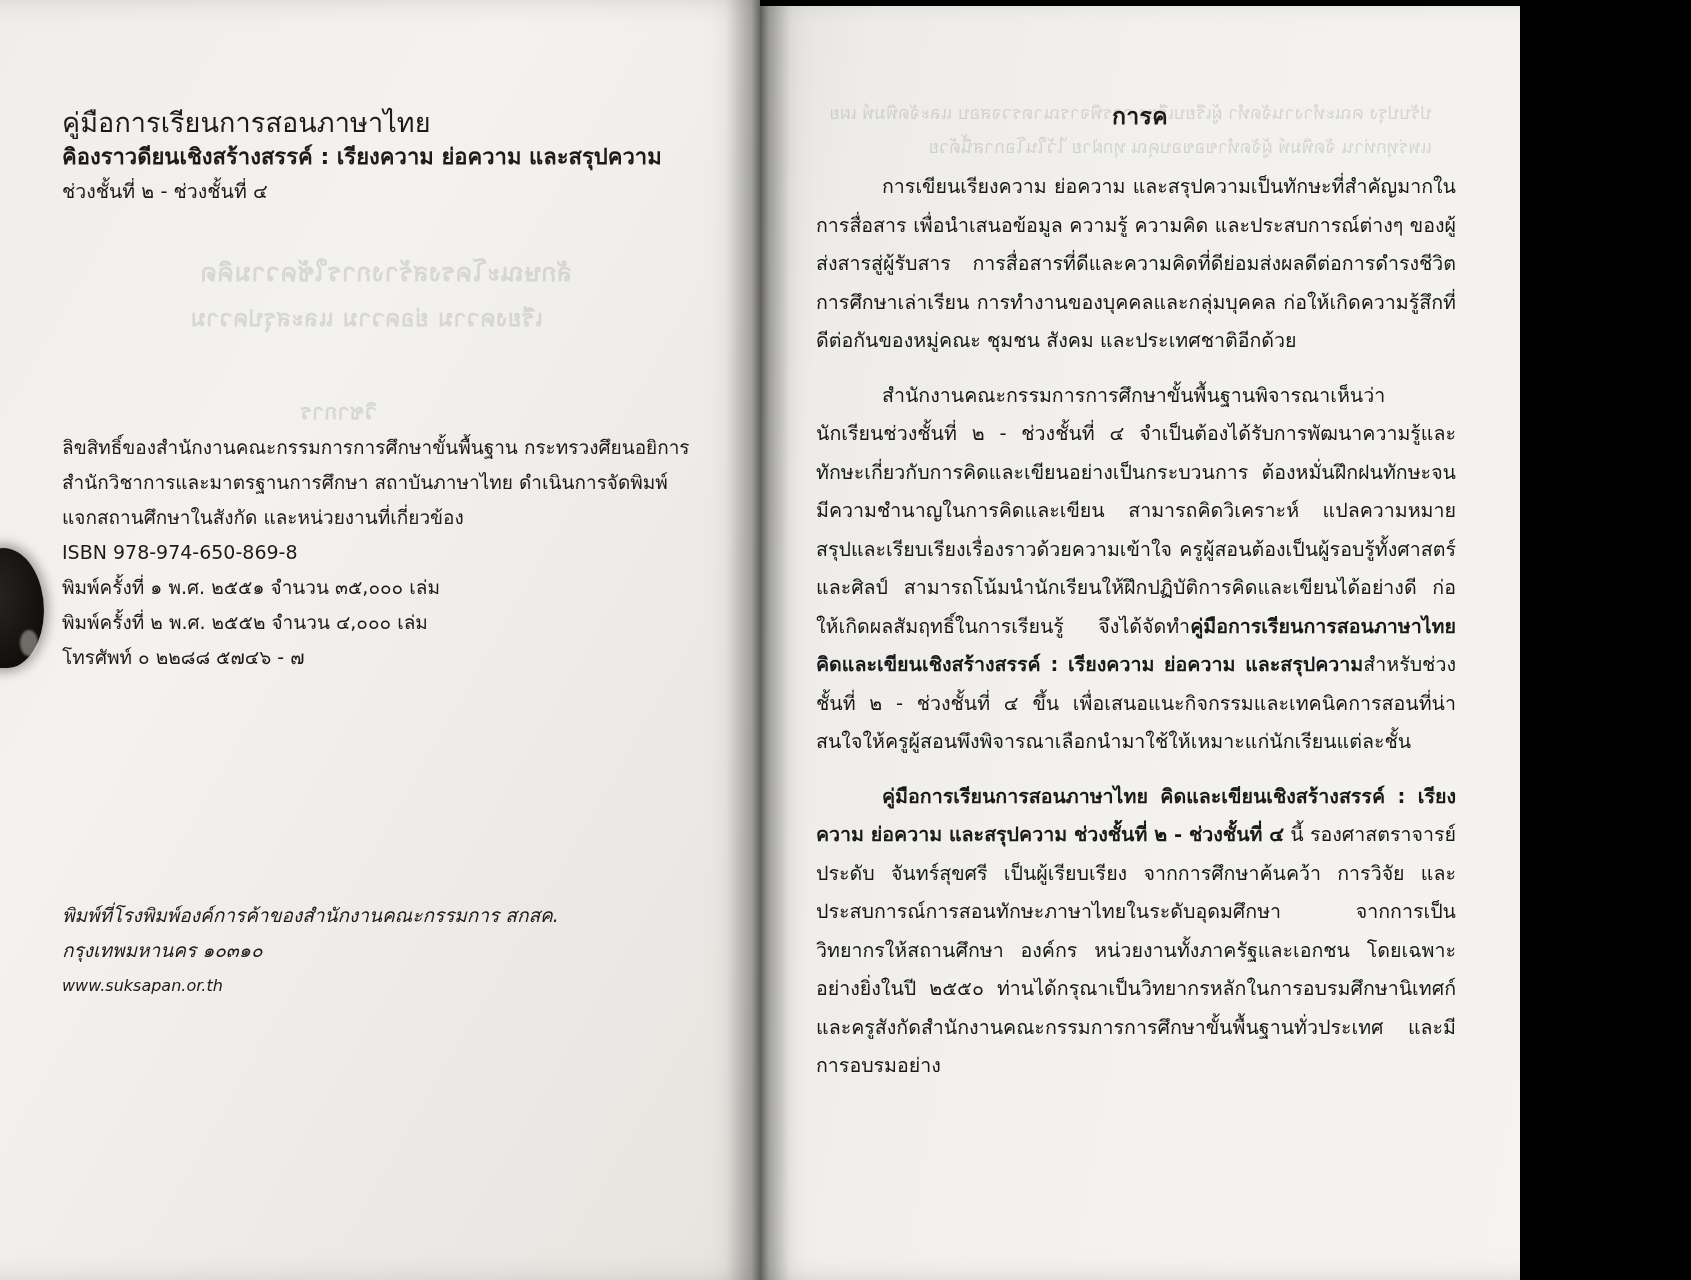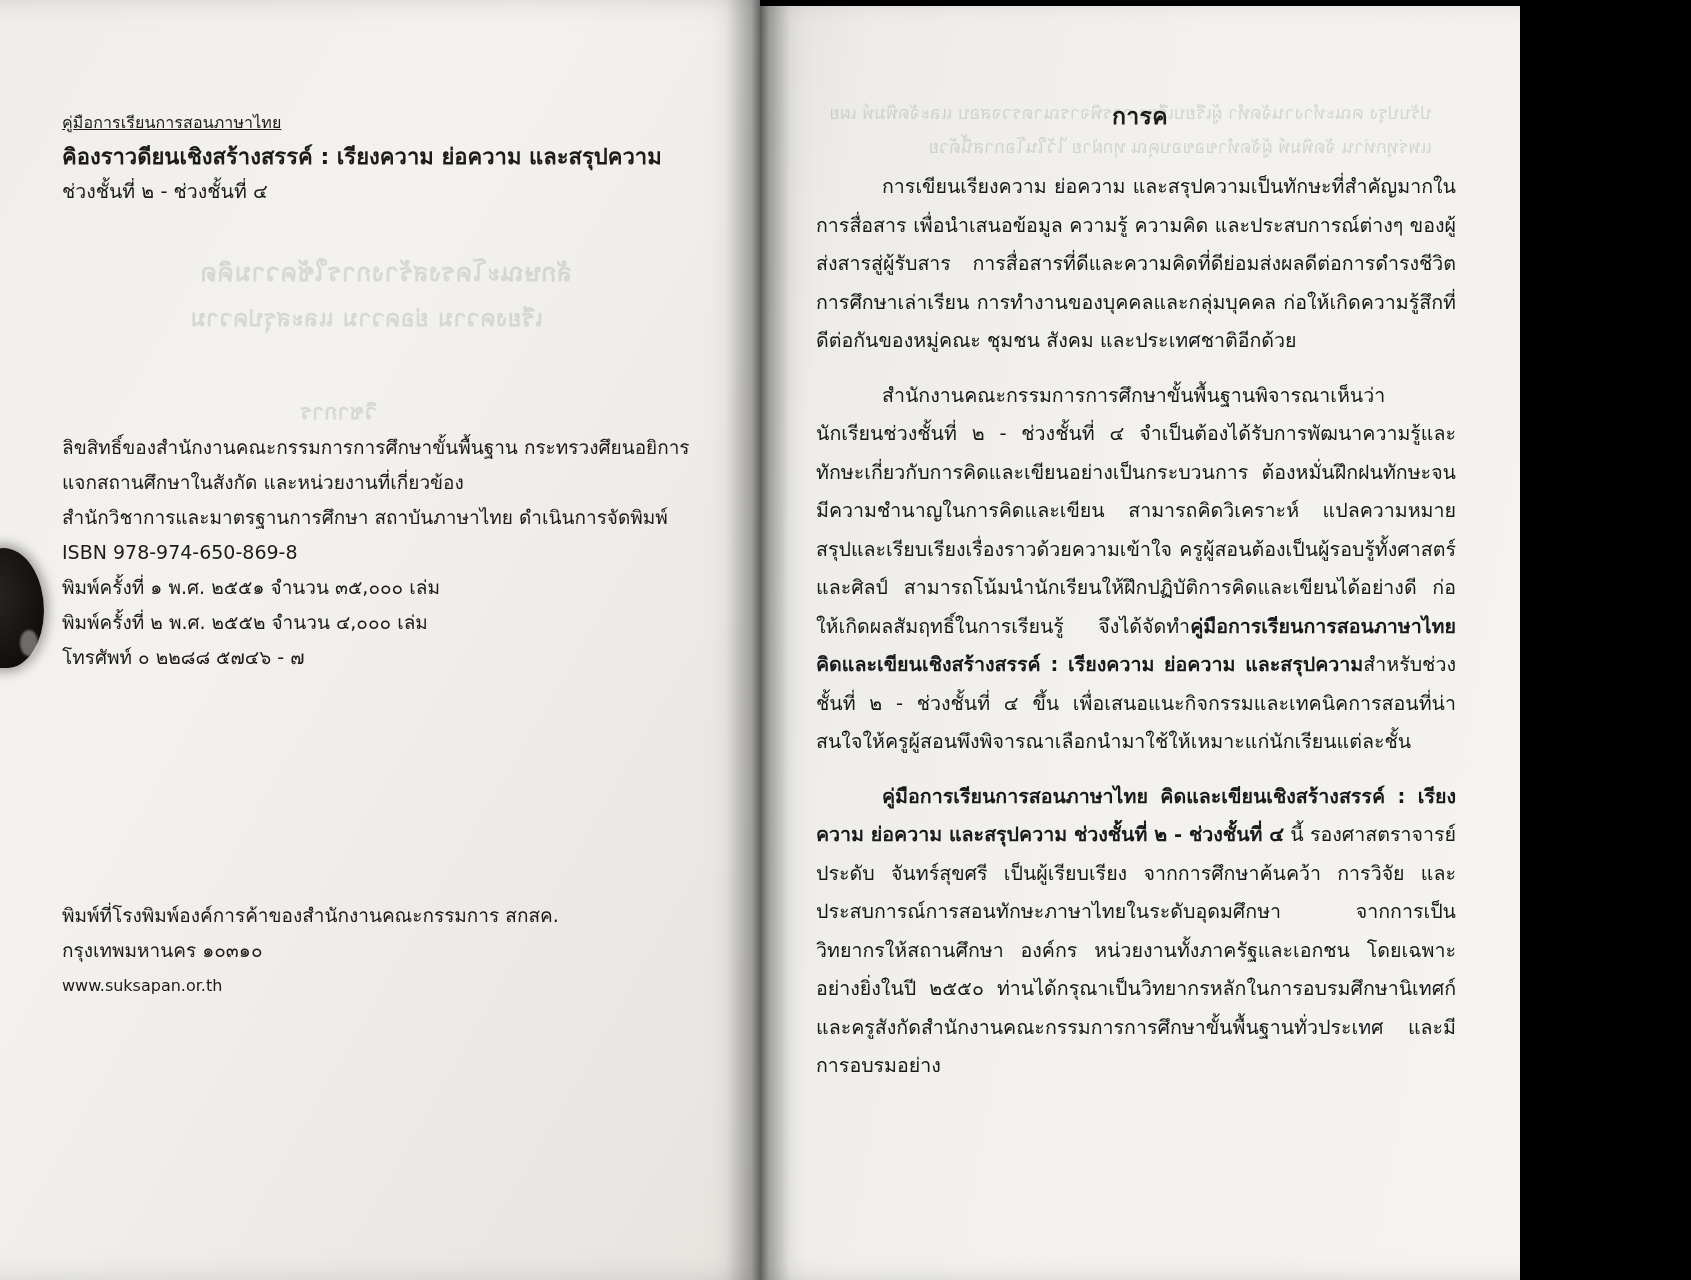--- a/index.html
+++ b/index.html
@@ -103,24 +103,23 @@
     font-family: "DejaVu Sans", "Liberation Sans", sans-serif;
   }
 
   .lp-block {
     position: absolute;
     left: 62px;
     width: 660px;
   }
 
   .title-series {
-    font-size: 16px;
+    font-size: 27px;
     line-height: 30px;
     letter-spacing: 0.1px;
-    text-decoration: underline;
   }
   .title-main {
     font-size: 22px;
     font-weight: 700;
     line-height: 34px;
     margin-top: 2px;
   }
   .title-sub {
     font-size: 19.5px;
     line-height: 32px;
@@ -139,20 +138,21 @@
     user-select: none;
   }
 
   .copyright {
     font-size: 19px;
     line-height: 35px;
   }
   .imprint {
     font-size: 19px;
     line-height: 35px;
+    font-style: italic;
   }
   .imprint .web {
     font-size: 16px;
   }
 
   
   .rp-head {
     position: absolute;
     top: 98px;
     left: 0;
@@ -212,22 +212,22 @@
       <div class="title-main">คิองราวดียนเชิงสร้างสรรค์ : เรียงความ ย่อความ และสรุปความ</div>
       <div class="title-sub">ช่วงชั้นที่ ๒ - ช่วงชั้นที่ ๔</div>
     </div>
 
     <div class="ghost" style="left:200px; top:252px; font-size:25px;">ลักษณะโครงสร้างการใช้ความคิด</div>
     <div class="ghost" style="left:190px; top:300px; font-size:23px;">เรียงความ ย่อความ และสรุปความ</div>
     <div class="ghost" style="left:300px; top:395px; font-size:21px;">วิชาการ</div>
 
     <div class="lp-block txt copyright" style="top:430px;">
       <div>ลิขสิทธิ์ของสำนักงานคณะกรรมการการศึกษาขั้นพื้นฐาน กระทรวงศึยนอยิการ</div>
+      <div>สำนักวิชาการและมาตรฐานการศึกษา สถาบันภาษาไทย ดำเนินการจัดพิมพ์</div>
       <div>แจกสถานศึกษาในสังกัด และหน่วยงานที่เกี่ยวข้อง</div>
-      <div>สำนักวิชาการและมาตรฐานการศึกษา สถาบันภาษาไทย ดำเนินการจัดพิมพ์</div>
       <div>ISBN 978-974-650-869-8</div>
       <div>พิมพ์ครั้งที่ ๑ พ.ศ. ๒๕๕๑ จำนวน ๓๕,๐๐๐ เล่ม</div>
       <div>พิมพ์ครั้งที่ ๒ พ.ศ. ๒๕๕๒ จำนวน ๔,๐๐๐ เล่ม</div>
       <div>โทรศัพท์ ๐ ๒๒๘๘ ๕๗๔๖ - ๗</div>
     </div>
 
     <div class="lp-block txt imprint" style="top:898px;">
       <div>พิมพ์ที่โรงพิมพ์องค์การค้าของสำนักงานคณะกรรมการ สกสค.</div>
       <div>กรุงเทพมหานคร ๑๐๓๑๐</div>
       <div class="web">www.suksapan.or.th</div>

